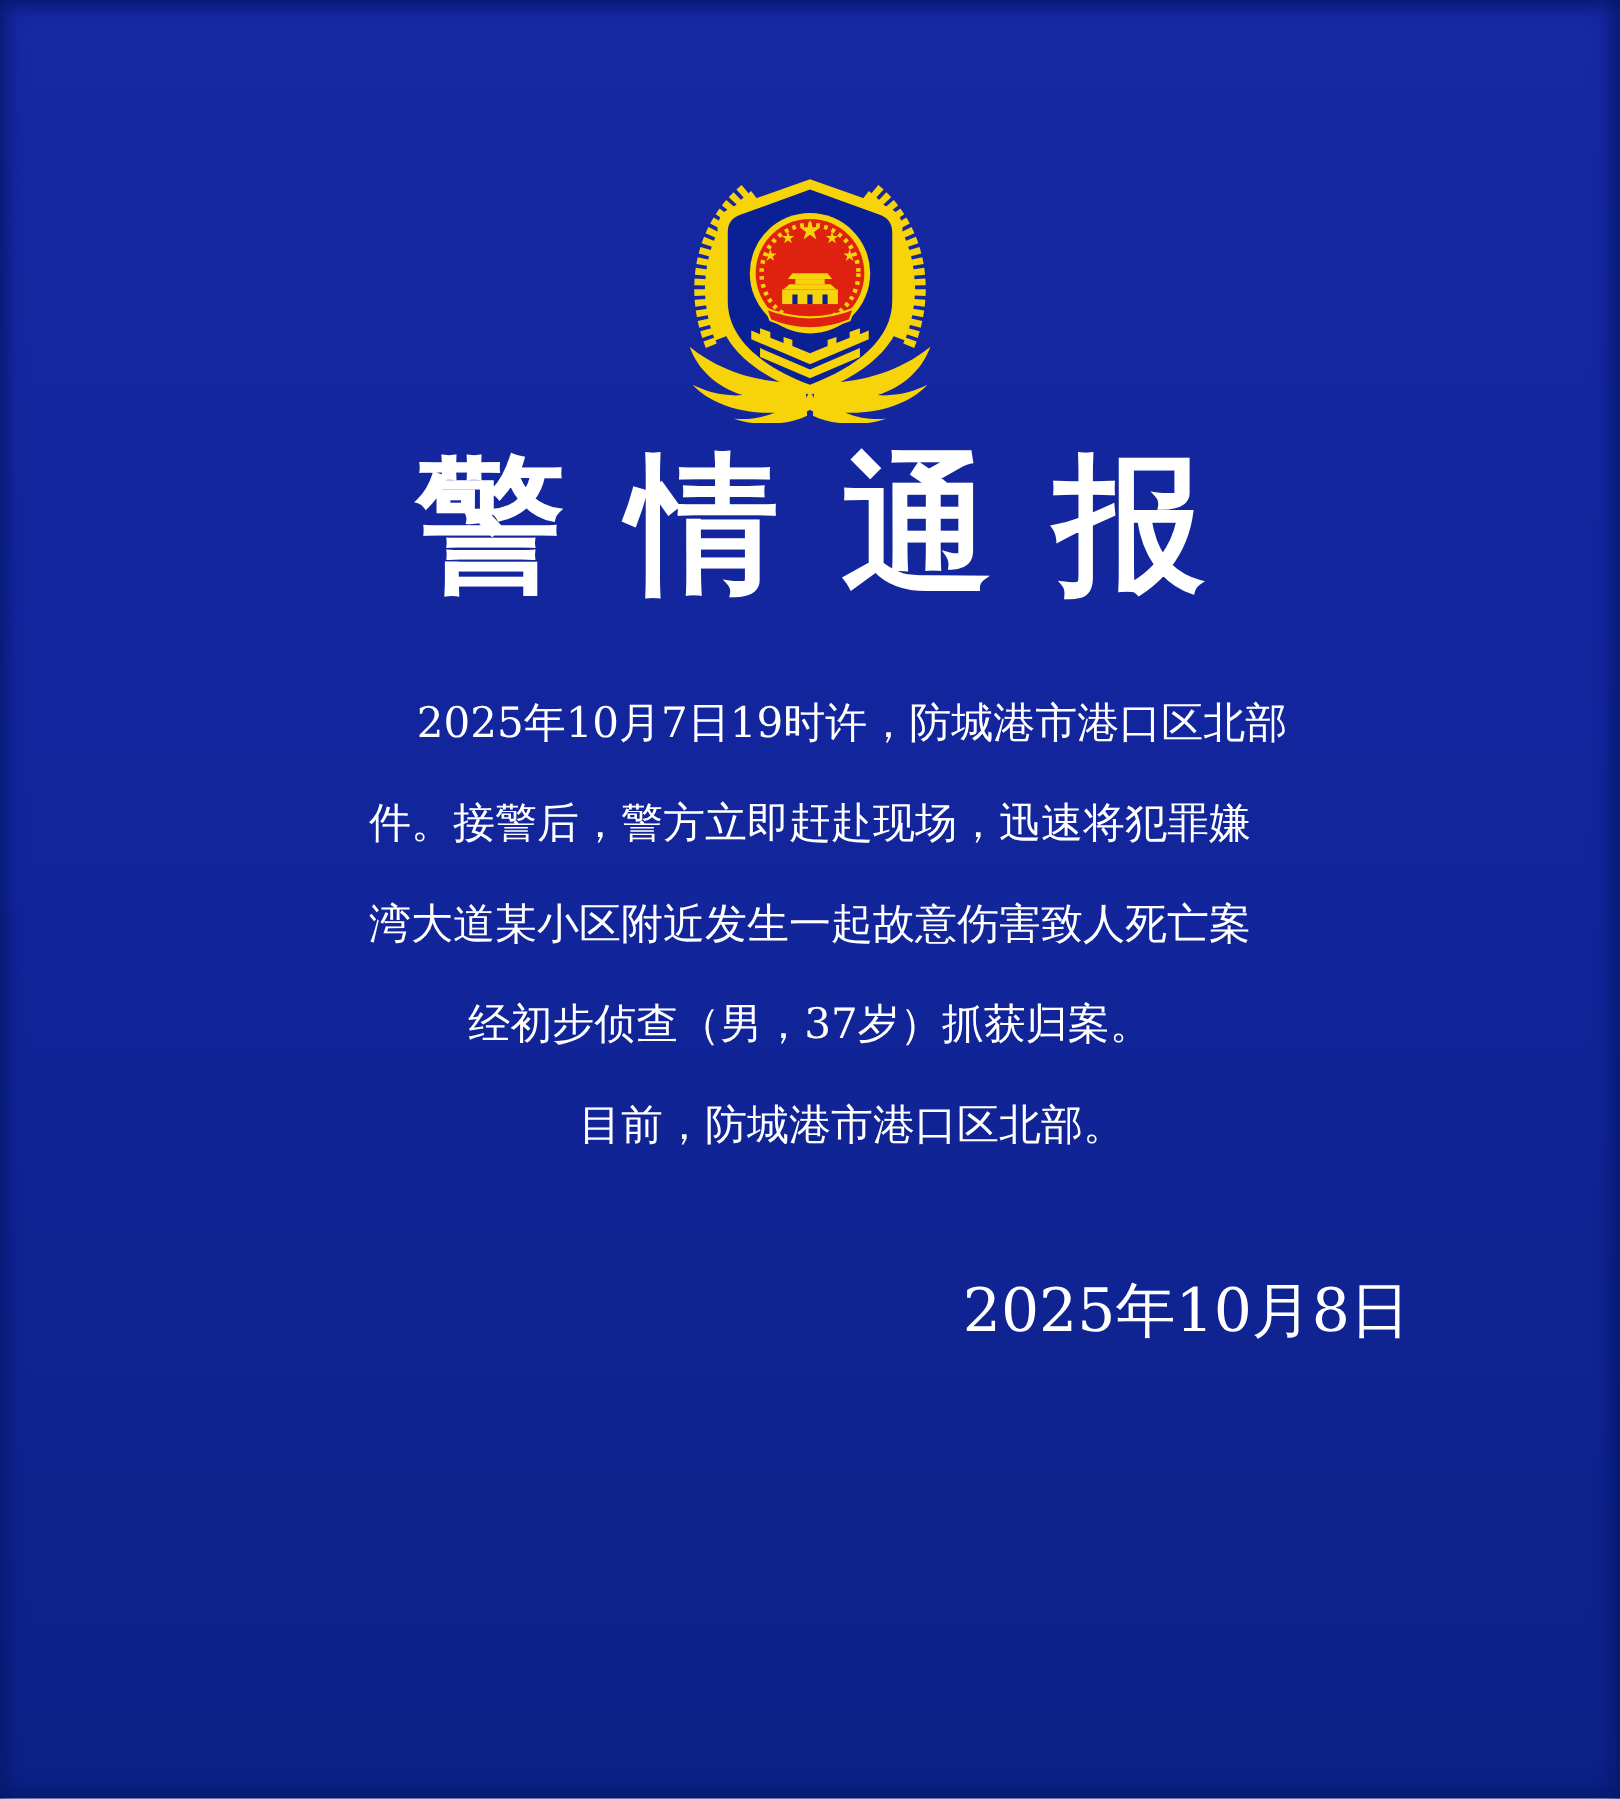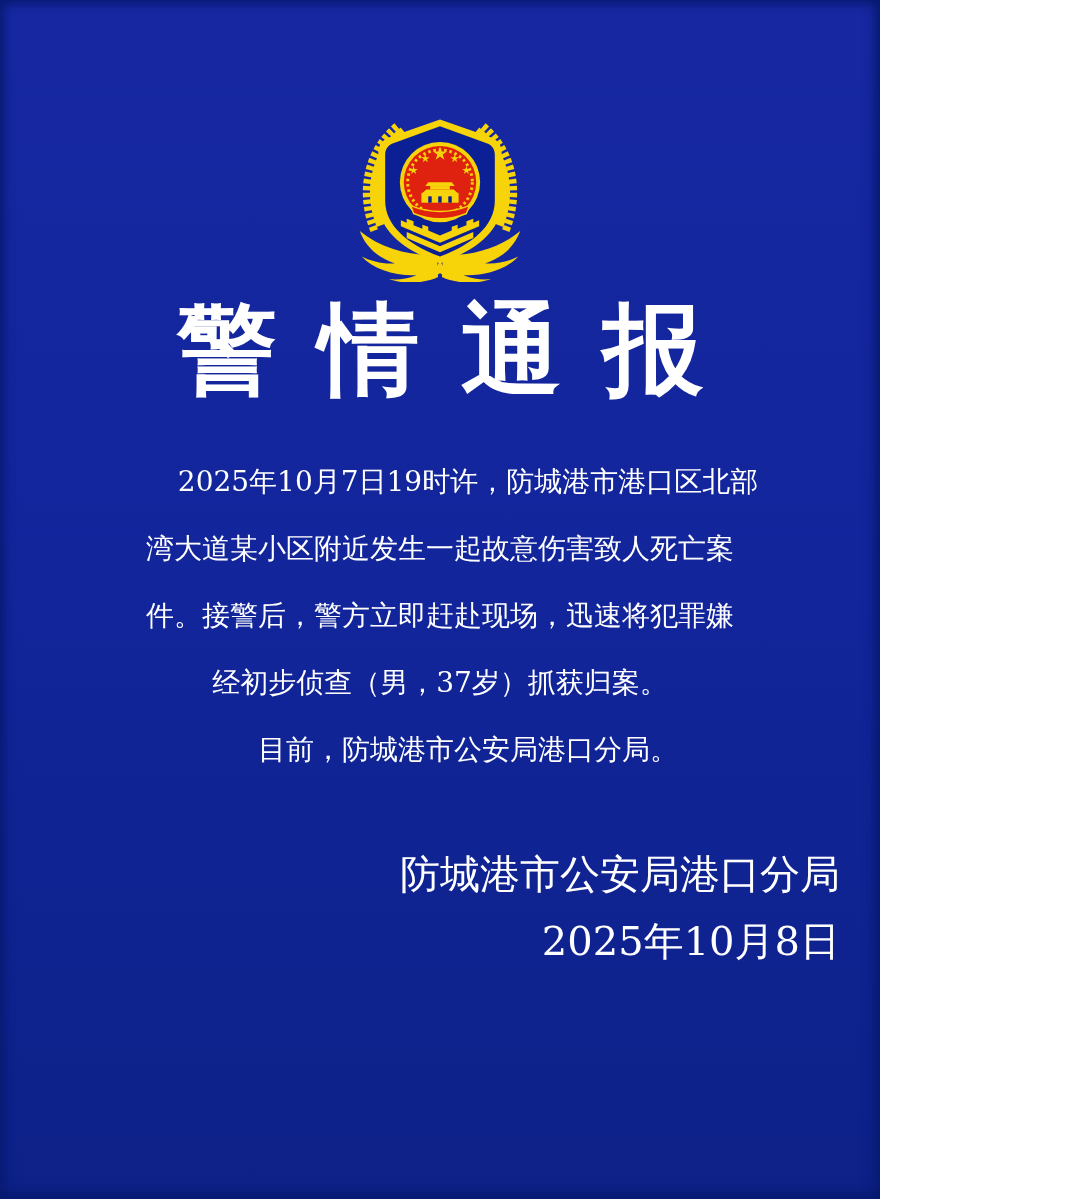--- a/index.html
+++ b/index.html
@@ -1,20 +1,20 @@
 <!DOCTYPE html>
 <html style="--bg-top: #1728a2; --bg-mid: #12259b; --bg-bottom: #0d2188; --edge-shadow: #081a6e; --text: #ffffff; --gold: #f7d309; --gold-dark: #caa305; --red: #df2110; --shield-blue: #0c2095;"><head>
 <meta charset="utf-8">
 <style>
   html, body { margin: 0; padding: 0; }
   body { font-family: "DejaVu Serif", "Liberation Serif", serif; }
 
   .page {
     position: relative;
-    width: 880px;
+    width: 1080px;
     height: 1199px;
     overflow: hidden;
     background: linear-gradient(180deg, var(--bg-top) 0%, var(--bg-mid) 48%, var(--bg-bottom) 100%);
     box-shadow:
       inset 10px 0 12px -7px var(--edge-shadow),
       inset -12px 0 12px -7px var(--edge-shadow),
       inset 0 10px 12px -7px var(--edge-shadow),
       inset 0 -12px 14px -7px var(--edge-shadow);
     color: var(--text);
   }
@@ -145,31 +145,30 @@
     </svg>
   </div>
 
   <h1 class="notice-title">
     <span class="spread">警情通报</span>
   </h1>
 
   <div class="body-text">
     <p>
       <span class="line indent">2025年10月7日19时许，防城港市港口区北部</span>
+      <span class="line">件。接警后，警方立即赶赴现场，迅速将犯罪嫌</span>
       <span class="line">湾大道某小区附近发生一起故意伤害致人死亡案</span>
-      <span class="line">件。接警后，警方立即赶赴现场，迅速将犯罪嫌</span>
       <span class="line">经初步侦查（男，37岁）抓获归案。</span>
     </p>
     <p>
     </p>
     <p>
-      <span class="line indent">目前，防城港市公安局港口分局。</span>
+      <span class="line indent">目前，防城港市港口区北部。</span>
     </p>
   </div>
 
   <div class="sig-row">
     <div class="signature">
-      <span class="sig-agency">防城港市公安局港口分局</span>
       <span class="sig-date">2025年10月8日</span>
     </div>
   </div>
 
 </div>
 
 </body></html>

